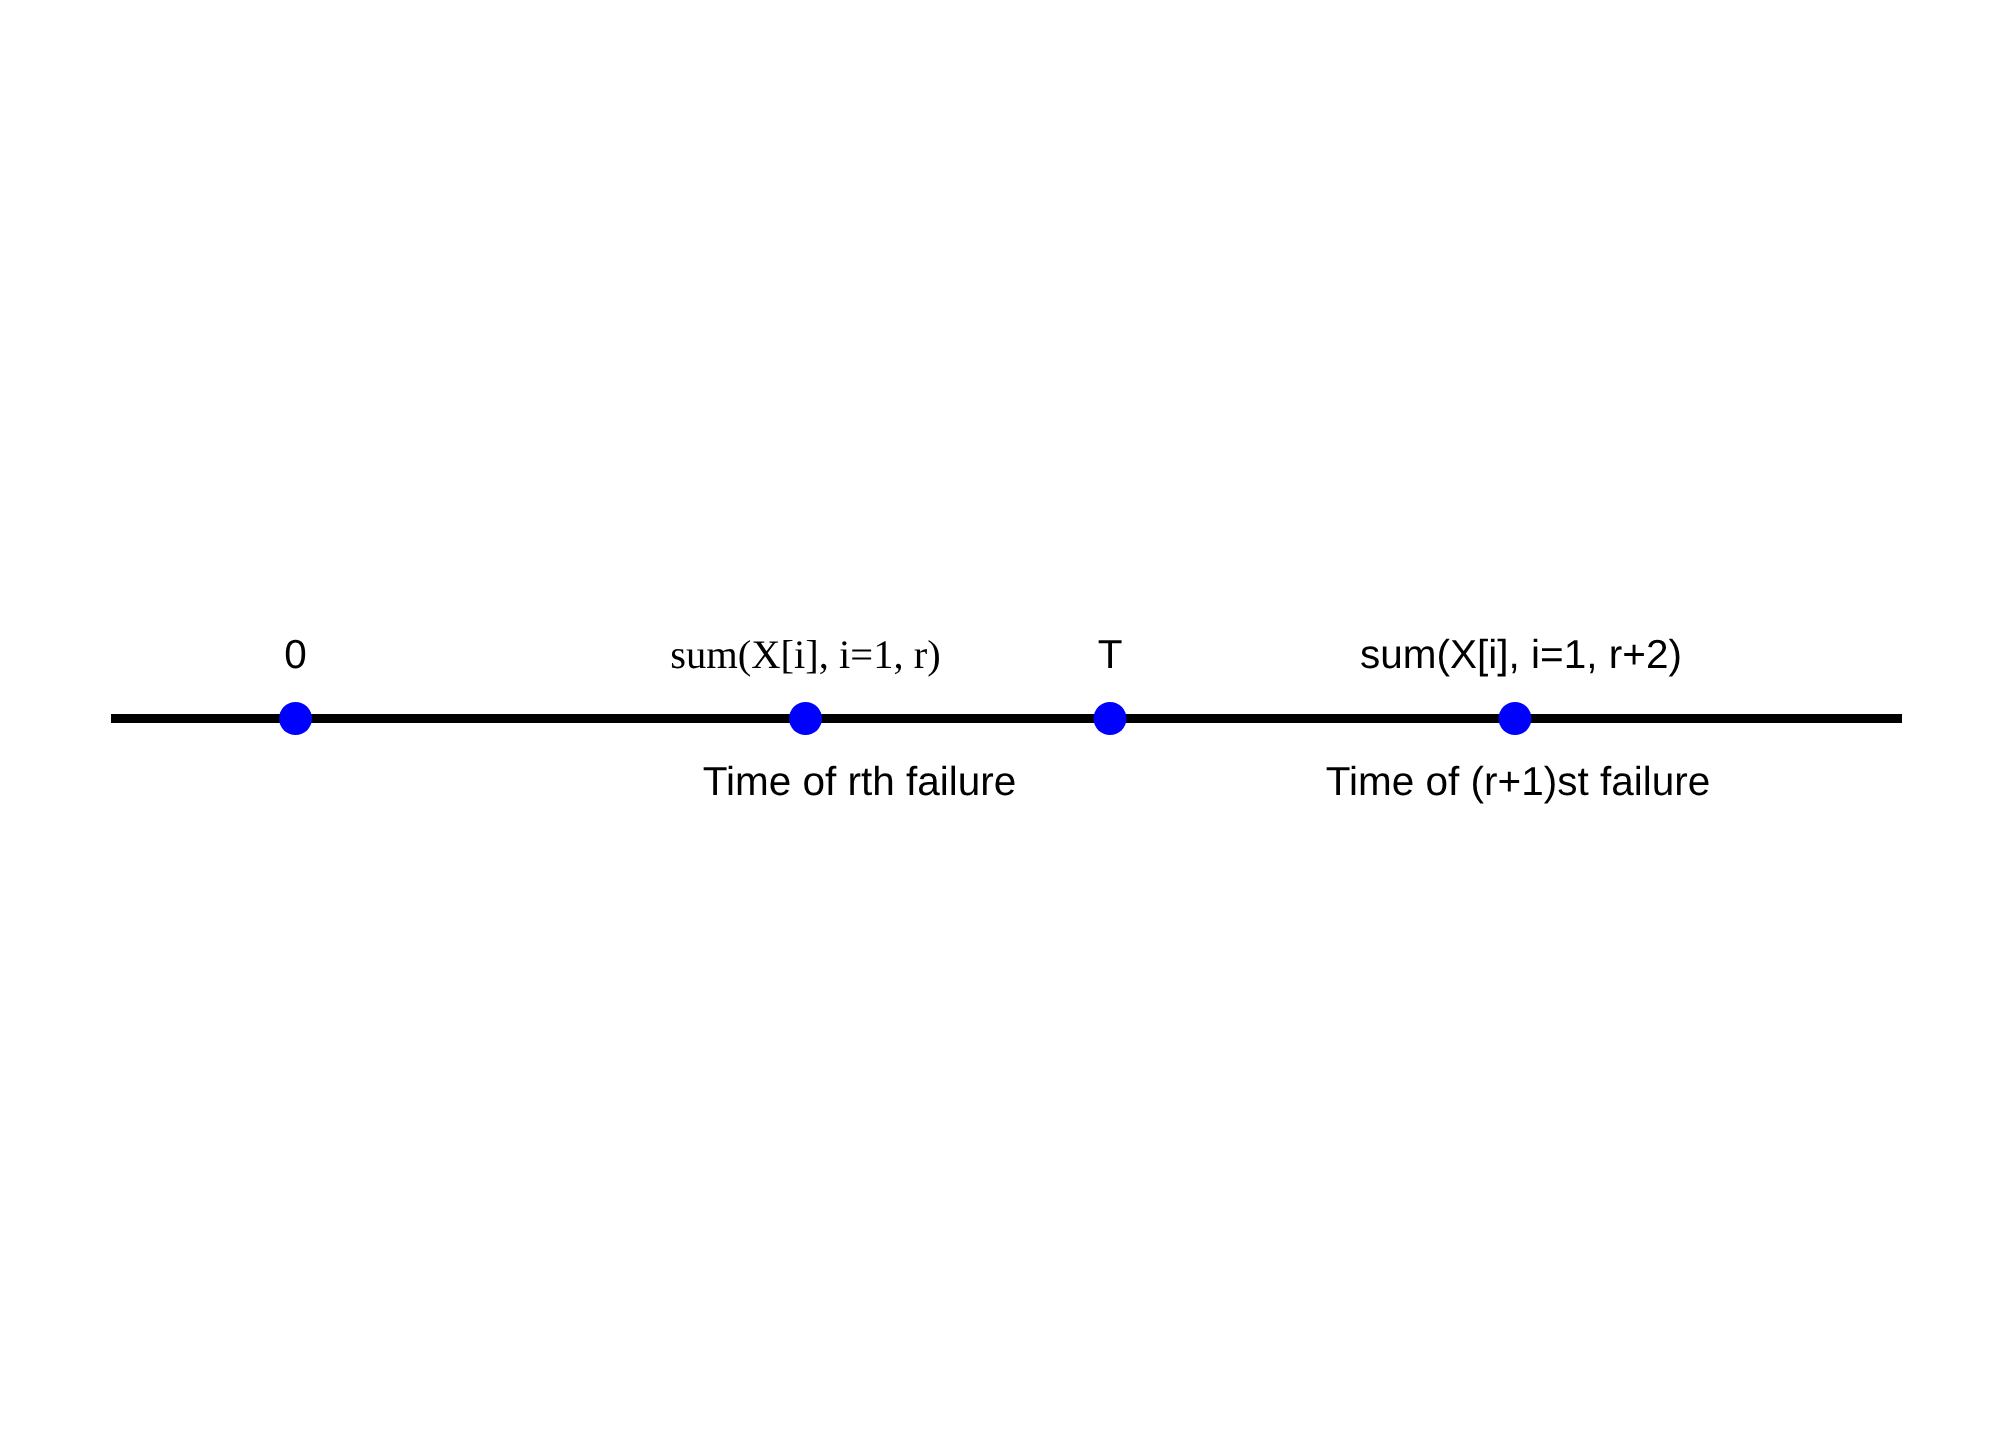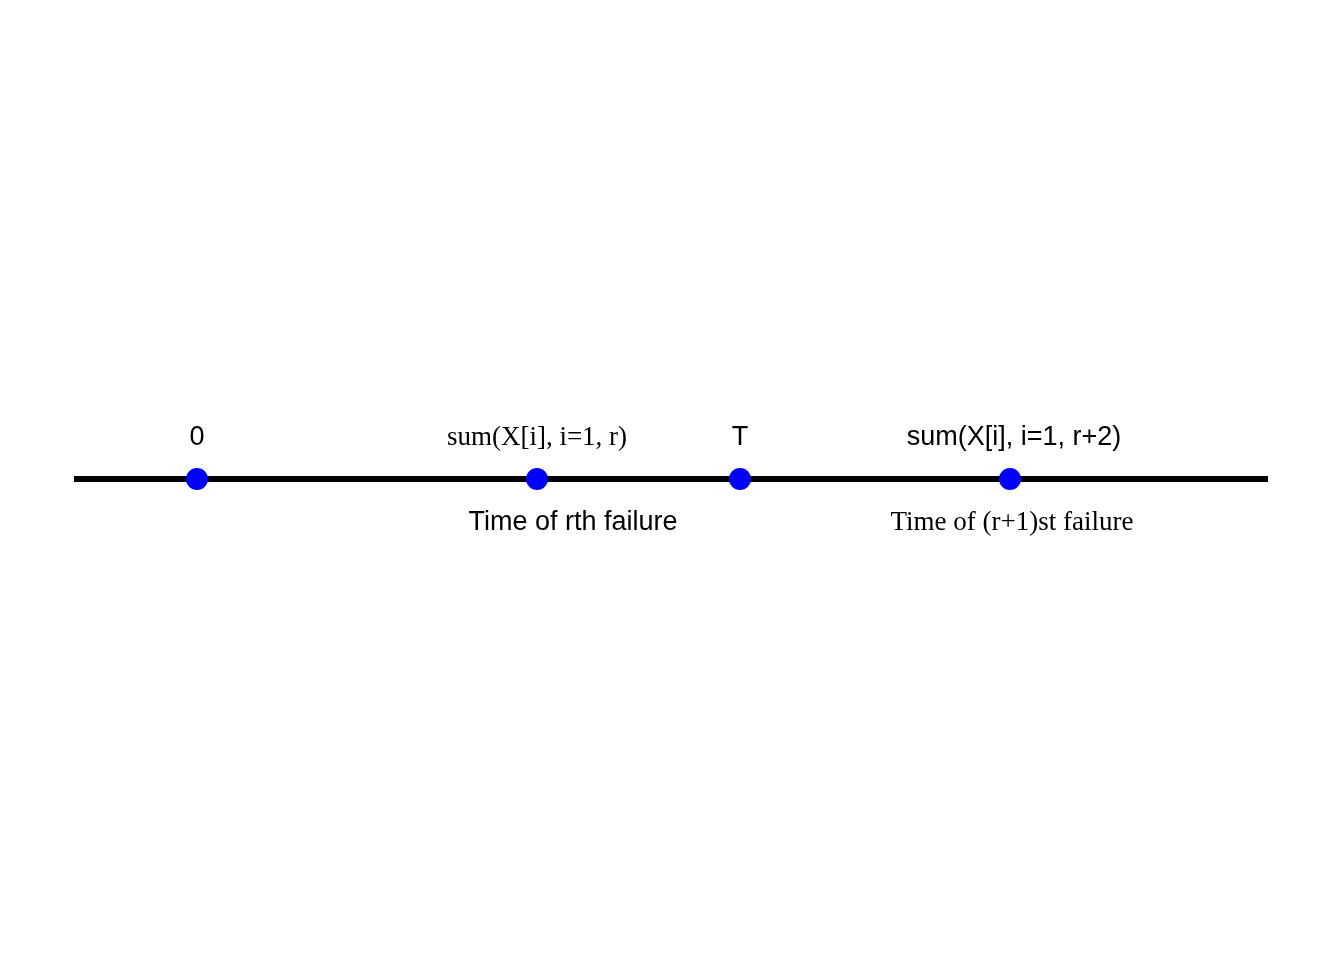--- a/index.html
+++ b/index.html
@@ -72,15 +72,15 @@
 
   <div class="event-dot" style="left:537px;"></div>
   <div class="tick-label above" style="left:537px;font-family:Liberation Serif, serif;">sum(X[i], i=1, r)</div>
   <div class="tick-label below" style="left:537px;margin-left:36px;">Time of rth failure</div>
 
   <div class="event-dot" style="left:740px;"></div>
   <div class="tick-label above" style="left:740px;">T</div>
 
   <div class="event-dot" style="left:1010px;"></div>
   <div class="tick-label above" style="left:1014px;">sum(X[i], i=1, r+2)</div>
-  <div class="tick-label below" style="left:1012px;font-family:Liberation Serif, serif;">Time of (r+1)st failure</div>
+  <div class="tick-label below" style="left:1012px;">Time of (r+1)st failure</div>
 
 </div>
 
 </body></html>

